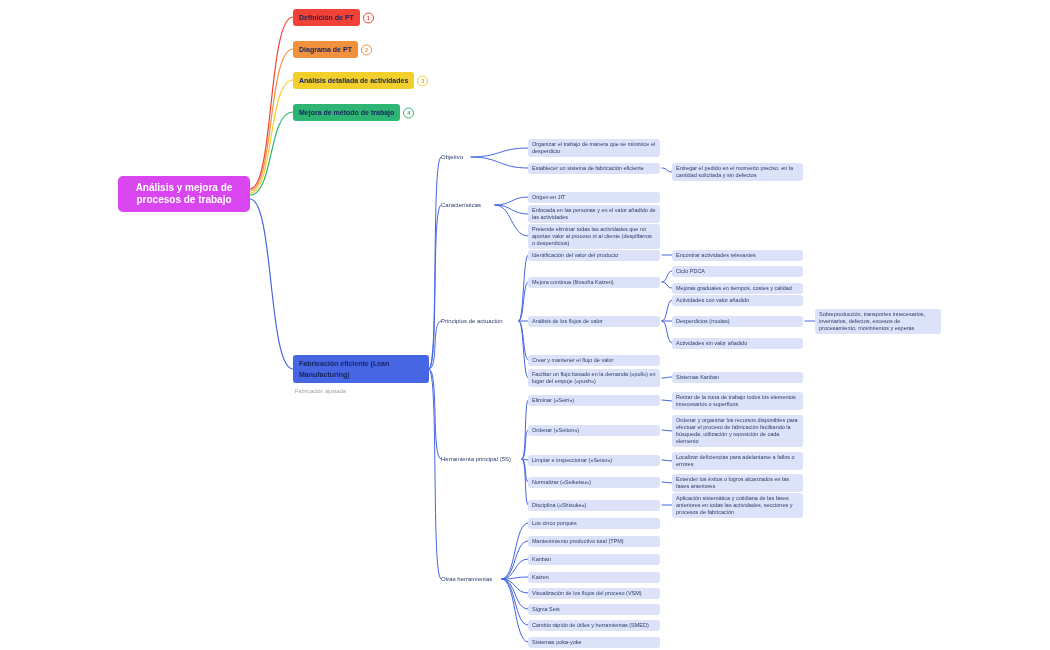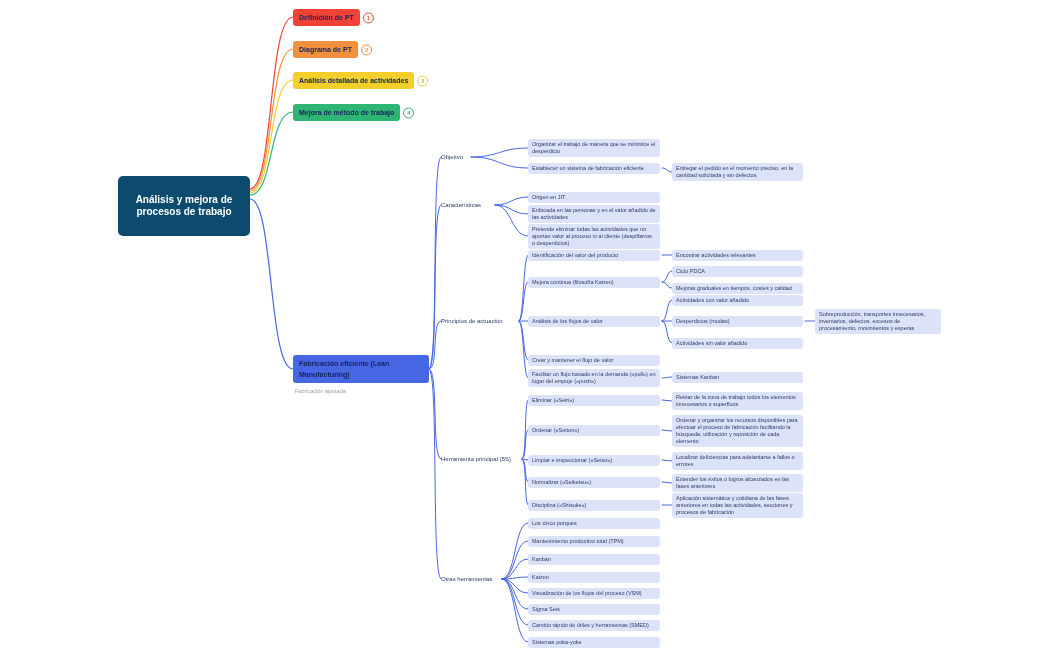--- a/index.html
+++ b/index.html
@@ -1,21 +1,21 @@
 <!DOCTYPE html>
 <html><head>
 <meta charset="utf-8">
 <style>
   html,body{margin:0;padding:0;background:#fff}
   .canvas{position:relative;width:1050px;height:650px;background:#ffffff;
           font-family:"Liberation Sans",sans-serif;overflow:hidden}
   svg.edges{position:absolute;left:0;top:0;pointer-events:none}
   .nd{position:absolute;box-sizing:border-box;color:#2c3a6b}
-  .root{width:132px;background:#0c4a6e;color:#ffffff;font-weight:bold;font-size:10px;
-        line-height:12px;text-align:center;padding:18px 4px;border-radius:5px}
+  .root{width:132px;background:#d946ef;color:#ffffff;font-weight:bold;font-size:10px;
+        line-height:12px;text-align:center;padding:6px 4px;border-radius:5px}
   .branch{font-weight:bold;font-size:7px;line-height:11px;padding:3px 6px;border-radius:3px;
           color:#17245e;white-space:nowrap;width:max-content}
   .branch.wrap{white-space:normal;width:136px}
   .b-red{background:#f24236}.b-orange{background:#f2913d}.b-yellow{background:#f2cf2a}
   .b-green{background:#2fb573}.b-blue{background:#4666e3}
   .badge{position:absolute;right:-14px;top:50%;transform:translateY(-50%);width:9px;height:9px;
          border-radius:50%;background:#fff;border:1px solid;font-size:5.5px;line-height:9px;
          text-align:center;font-weight:bold}
   .badge.red{color:#f24236;border-color:#f24236}
   .badge.orange{color:#f2913d;border-color:#f2913d}

